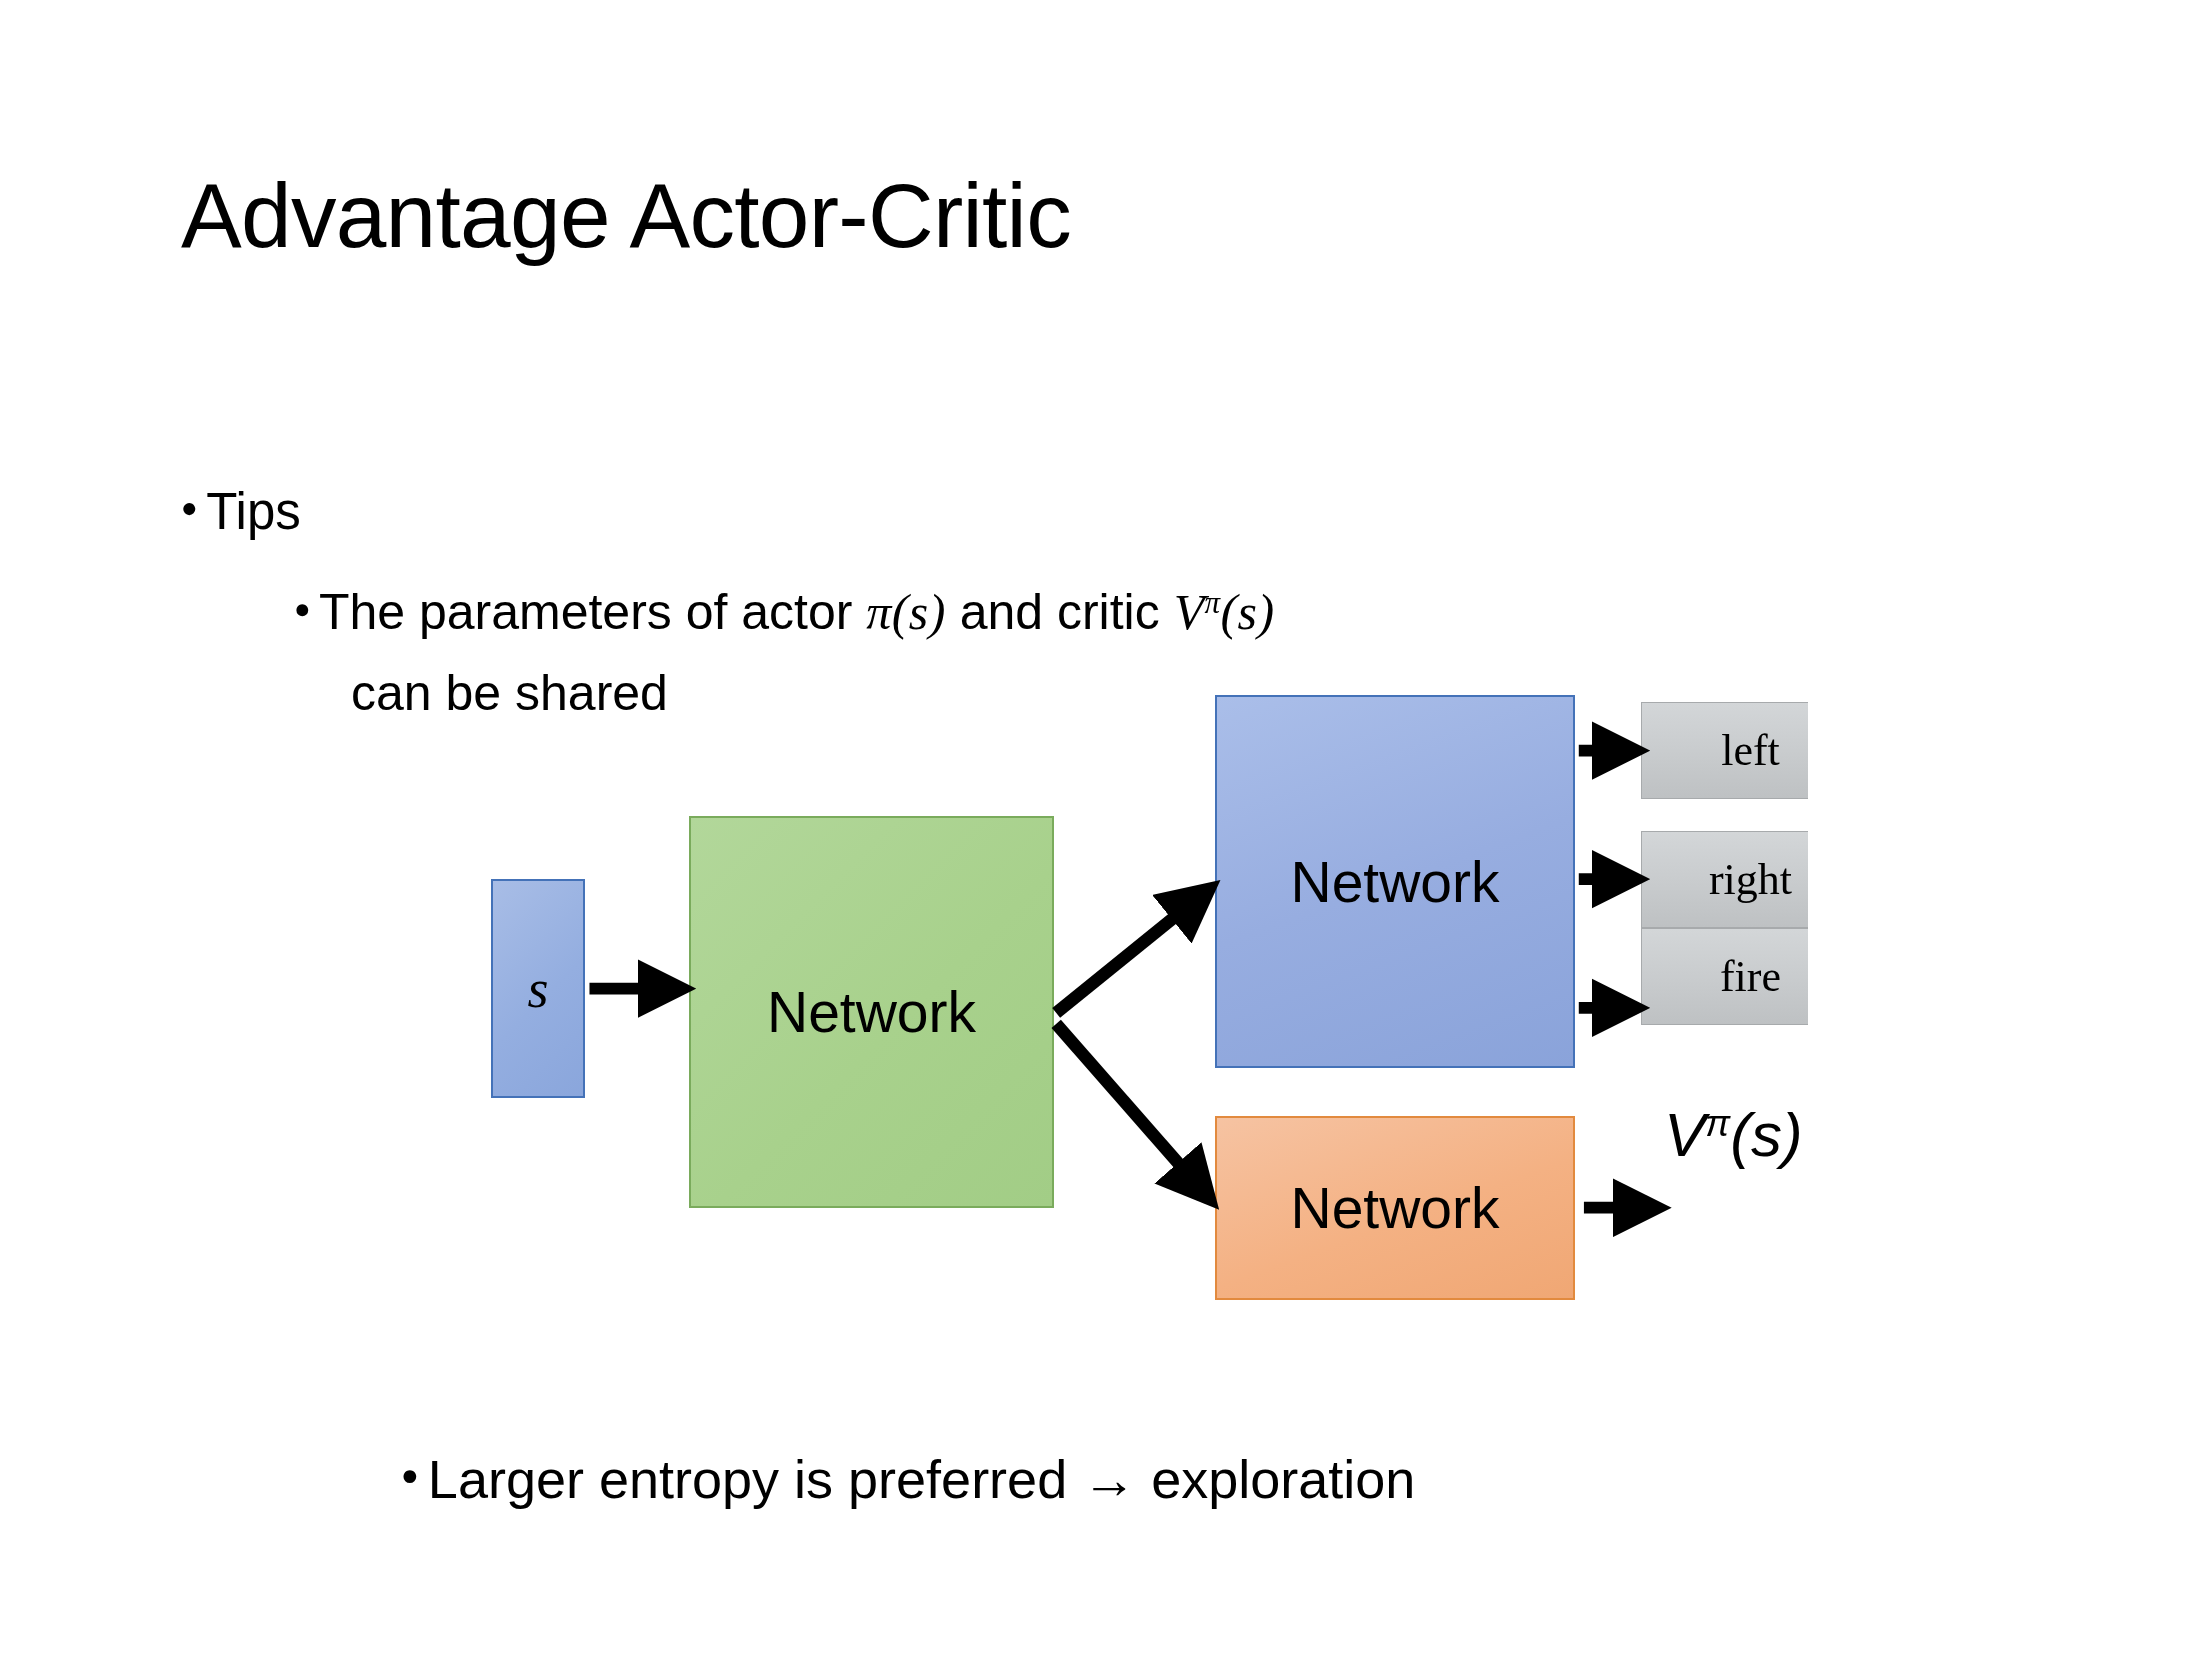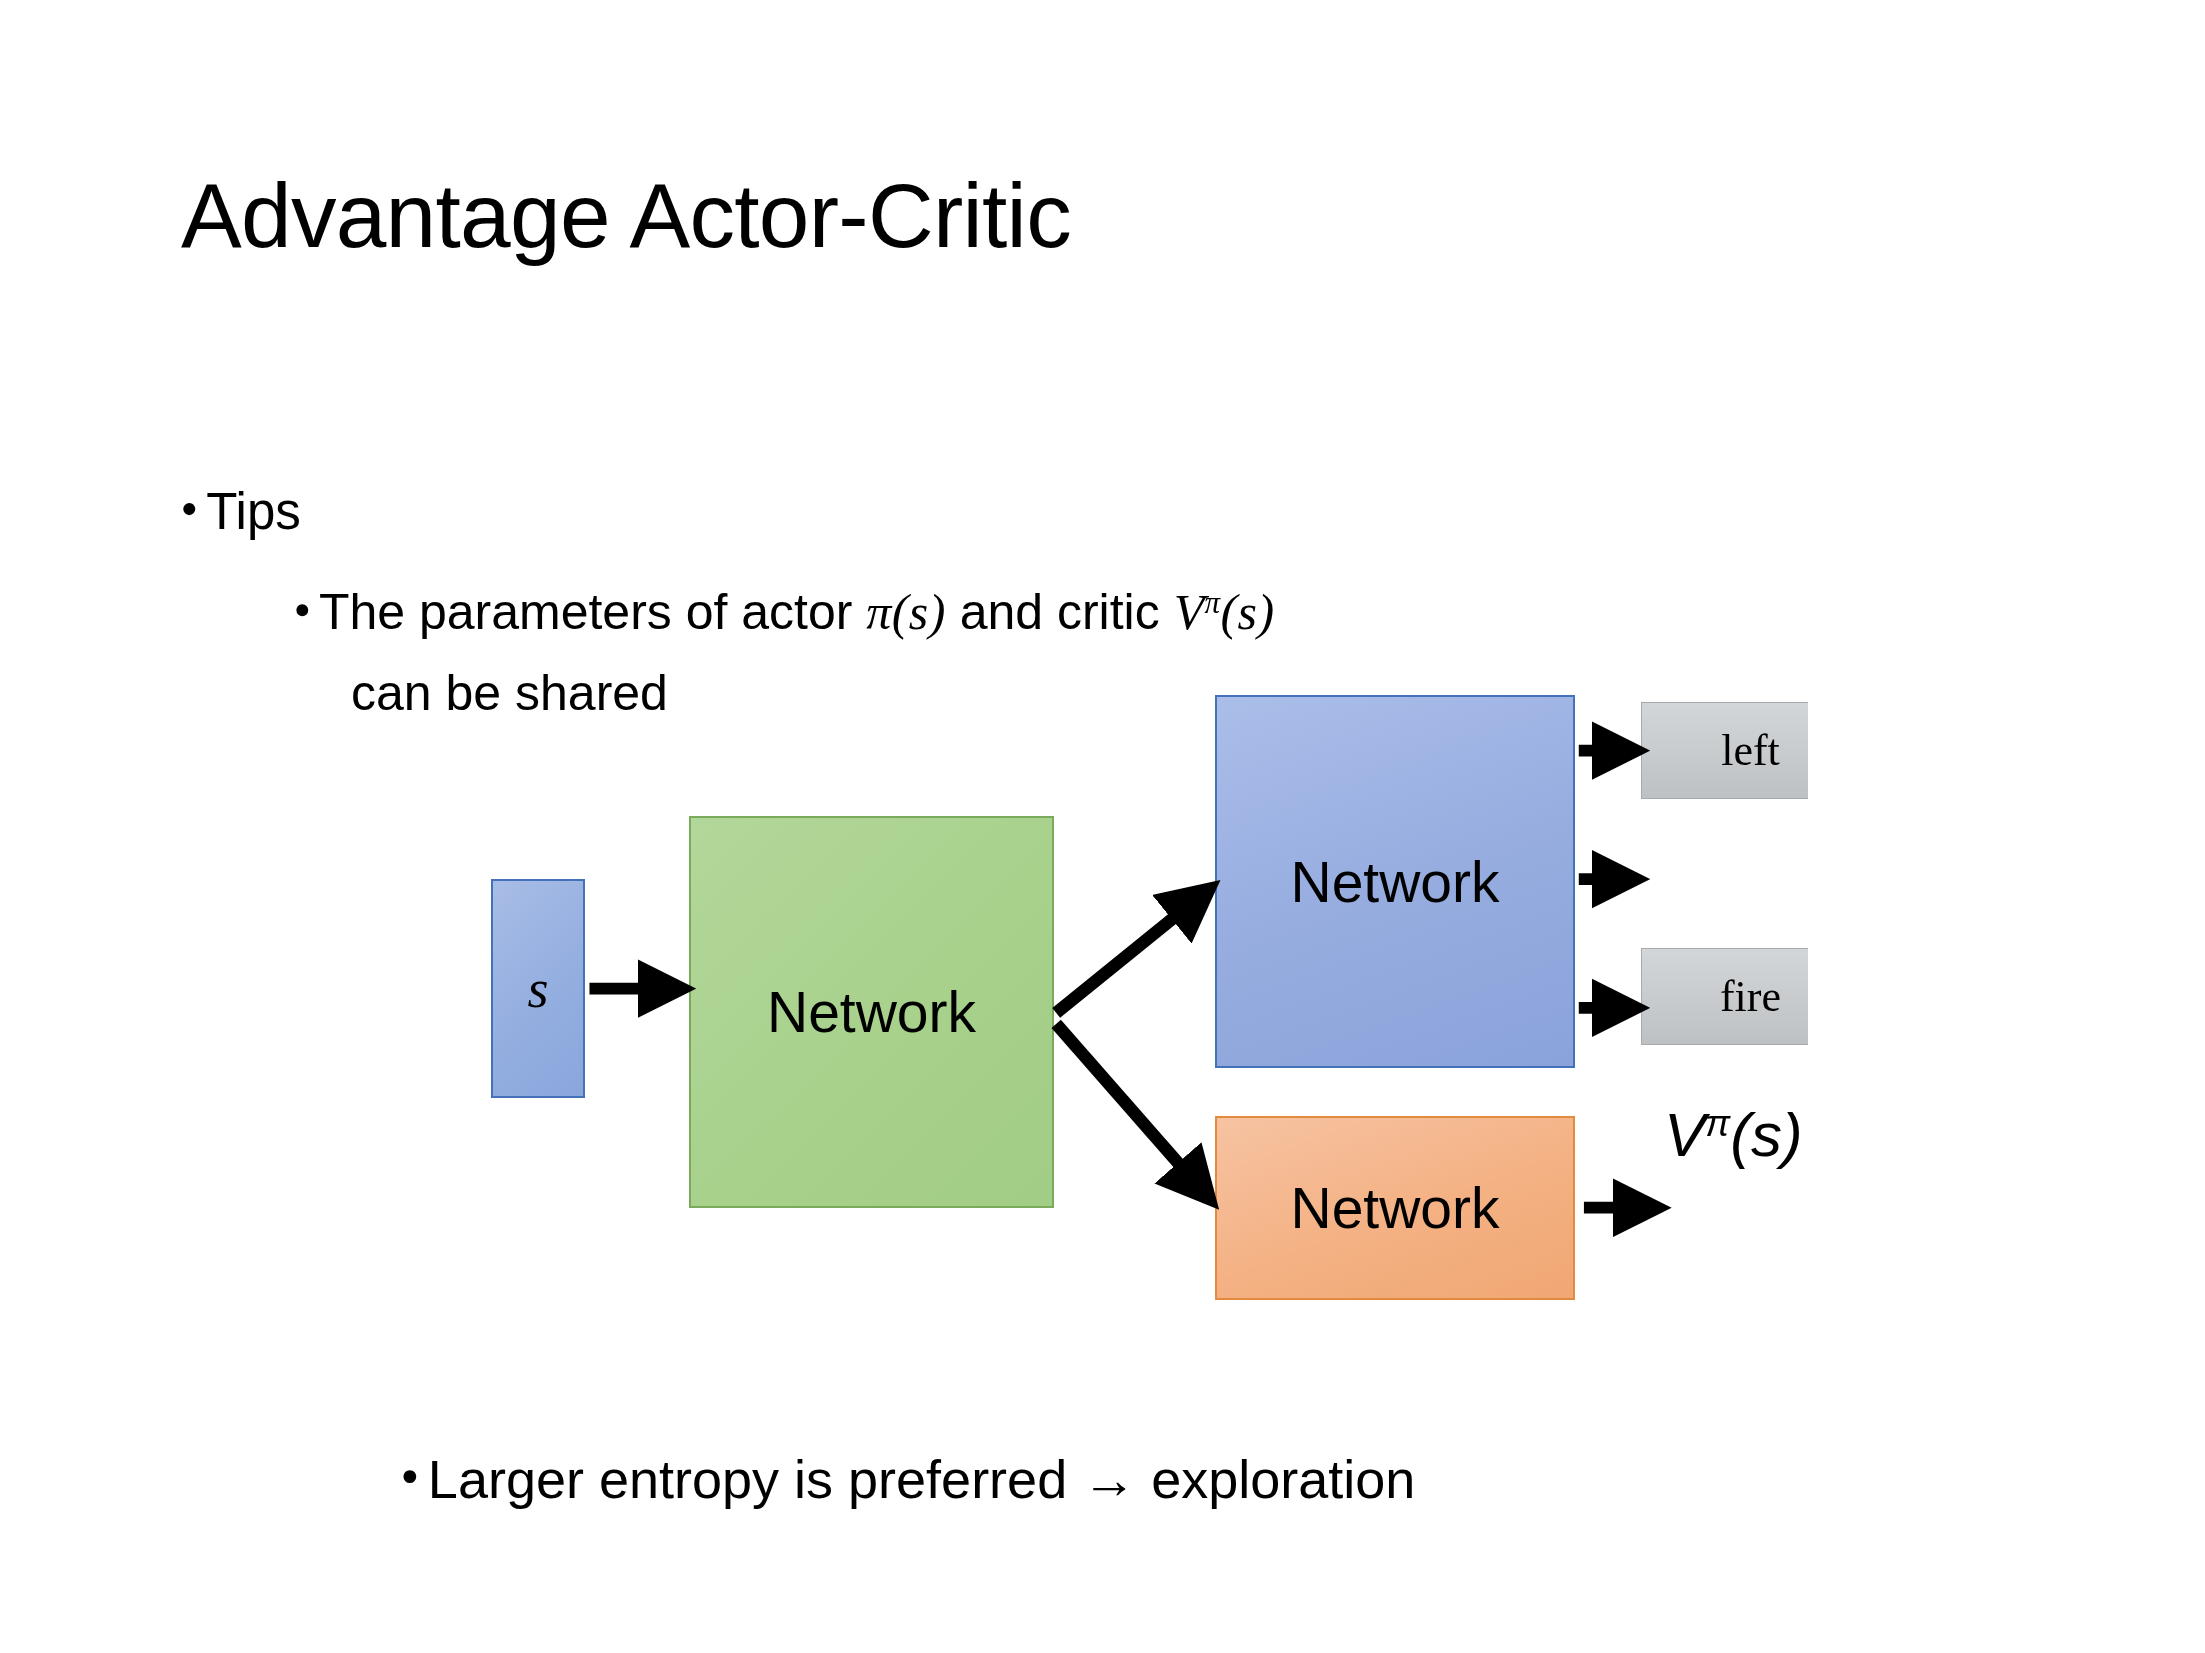--- a/index.html
+++ b/index.html
@@ -120,21 +120,21 @@
 
   .box-gray {
     width: 219px; height: 97px;
     background: linear-gradient(180deg, #d3d6d8 0%, #c9ccce 50%, #bec1c3 100%);
     border: 1.5px solid #a7aaac;
   }
   .box-gray .box-label-serif { font-size: 44px; }
 
   .gray-left  { left: 1641px; top: 702px; }
   .gray-right { left: 1641px; top: 831px; }
-  .gray-fire  { left: 1641px; top: 948px; }
+  .gray-fire  { left: 1641px; top: 928px; }
 
   
   #arrows {
     position: absolute;
     left: 0; top: 0;
     width: 2205px; height: 1654px;
     pointer-events: none;
   }
 
   
@@ -183,20 +183,23 @@
   <div class="box box-blue">
     <span class="box-label">Network</span>
   </div>
 
   <div class="box box-orange">
     <span class="box-label">Network</span>
   </div>
 
   <div class="box box-gray gray-left">
     <span class="box-label-serif">left</span>
+  </div>
+  <div class="box box-gray gray-right">
+    <span class="box-label-serif">right</span>
   </div>
   <div class="box box-gray gray-fire">
     <span class="box-label-serif">fire</span>
   </div>
 
   <div class="vpi-label">
     <span>V</span><sup>π</sup><span>(s)</span>
   </div>
 
   <svg id="arrows" viewBox="0 0 3000 2250" xmlns="http://www.w3.org/2000/svg">

